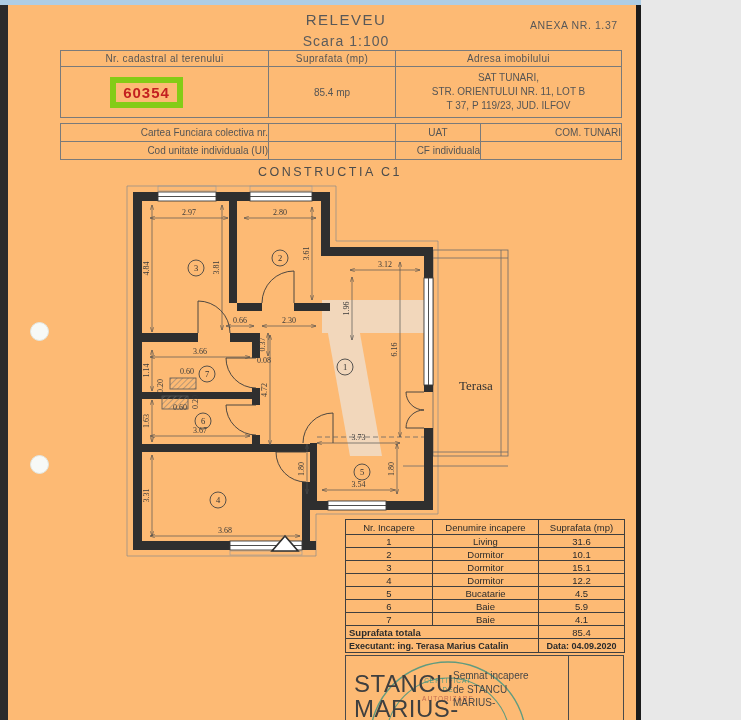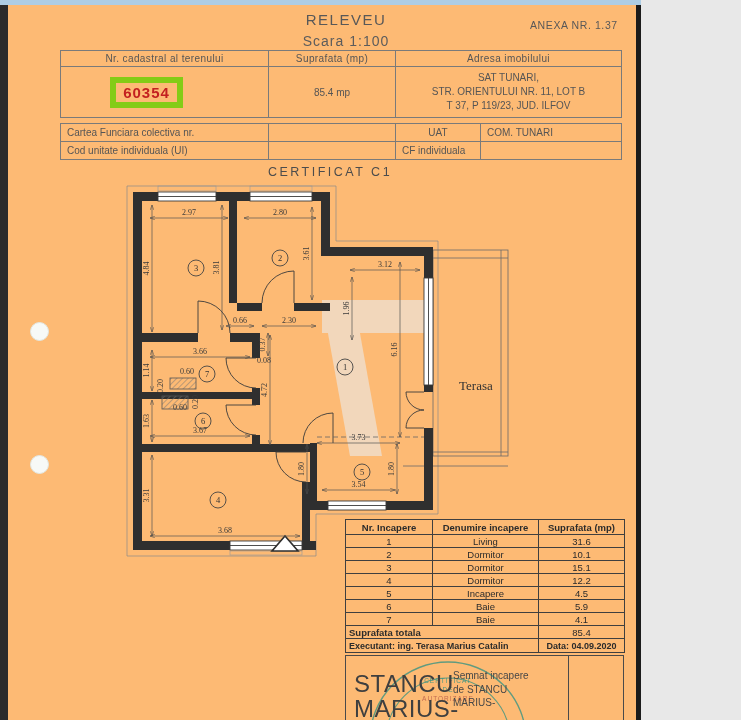--- a/index.html
+++ b/index.html
@@ -25,34 +25,34 @@
   .tbl1 td,.tbl1 th{border:1px solid #7a7a7a;font-weight:normal;font-size:10px;
                     text-align:center;padding:0;overflow:hidden;}
   .tbl1 th{height:15px;letter-spacing:.4px;}
   .tbl1 td{height:50px;vertical-align:middle;}
   .redbox{display:inline-block;border:6px solid #84cc16;color:#c32020;font-size:15px;
           font-weight:bold;letter-spacing:1px;padding:0 7px;line-height:19px;
           transform:translateX(-18px);}
   .addr div{line-height:14px;font-size:10px;}
   .tbl2{position:absolute;left:60px;top:123px;width:561px;color:#555;}
   .tbl2 td{border:1px solid #7a7a7a;font-size:10px;height:17px;padding:0 0 0 6px;
-           text-align:left;overflow:hidden;}
+           text-align:right;overflow:hidden;}
   .tbl2 td.ctr{text-align:center;padding:0;}
 
   .t-constr{position:absolute;left:230px;top:165px;width:200px;text-align:center;
             font-size:12.5px;letter-spacing:2.5px;color:#4c4c4c;}
 
   
   #plan{position:absolute;left:100px;top:180px;}
 
   
   .tbl3{position:absolute;left:345px;top:519px;width:279px;color:#2b2b2b;}
   .tbl3 td,.tbl3 th{border:1px solid #3f3f3f;font-size:9.5px;padding:0;height:12px;
                     text-align:center;overflow:hidden;white-space:nowrap;}
-  .tbl3 th{height:14px;font-weight:bold;}
+  .tbl3 th{height:14px;font-weight:normal;}
   .tbl3 .lft{text-align:left;padding-left:3px;font-weight:bold;}
   .tbl3 .exe{font-size:9px;font-weight:bold;height:13px;}
 
   
   .sig-box{position:absolute;left:345px;top:655px;width:279px;height:65px;
            border:1px solid #4a4a4a;border-bottom:none;box-sizing:border-box;}
   .sig-div{position:absolute;left:222px;top:0;width:1px;height:65px;background:#4a4a4a;}
   .sig-name{position:absolute;left:8px;top:15px;font-size:24px;font-weight:normal;
             color:#3f3f3f;line-height:25px;letter-spacing:.5px;}
   .sig-digital{position:absolute;left:107px;top:13px;font-size:10px;color:#474747;
@@ -117,21 +117,21 @@
     </tr>
     <tr>
       <td>Cod unitate individuala (UI)</td>
       <td></td>
       <td>CF individuala</td>
       <td></td>
     </tr>
   </tbody>
     </table>
 
-  <div class="t-constr">CERTIFICAT C1</div>
+  <div class="t-constr">CONSTRUCTIA C1</div>
 
   <svg id="plan" width="444" height="392" viewBox="100 180 444 392">
     <defs>
       <marker id="ae" orient="auto" markerWidth="8" markerHeight="6" refX="7" refY="2.5">
         <path d="M0,0 L7,2.5 L0,5" fill="none" stroke="#4a4a4a" stroke-width="0.8"></path>
       </marker>
       <marker id="as" orient="auto" markerWidth="8" markerHeight="6" refX="0" refY="2.5">
         <path d="M7,0 L0,2.5 L7,5" fill="none" stroke="#4a4a4a" stroke-width="0.8"></path>
       </marker>
       <pattern id="hatch" width="4" height="4" patternUnits="userSpaceOnUse" patternTransform="rotate(45)">
@@ -323,21 +323,21 @@
           <td>Dormitor</td>
           <td>15.1</td>
         </tr>
         <tr>
           <td>4</td>
           <td>Dormitor</td>
           <td>12.2</td>
         </tr>
         <tr>
           <td>5</td>
-          <td>Incapere</td>
+          <td>Bucatarie</td>
           <td>4.5</td>
         </tr>
         <tr>
           <td>6</td>
           <td>Baie</td>
           <td>5.9</td>
         </tr>
         <tr>
           <td>7</td>
           <td>Baie</td>

